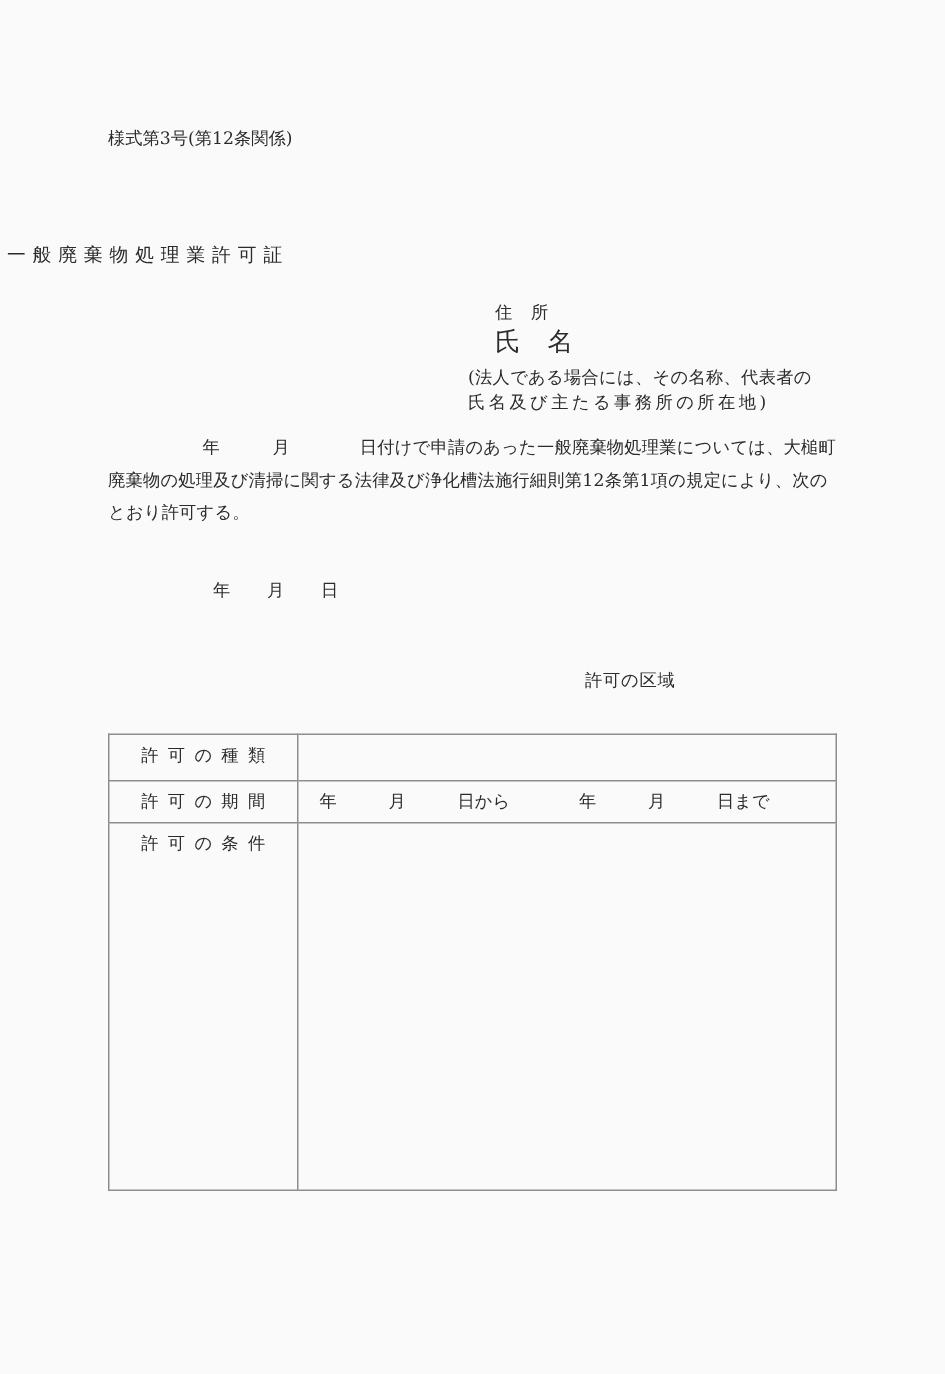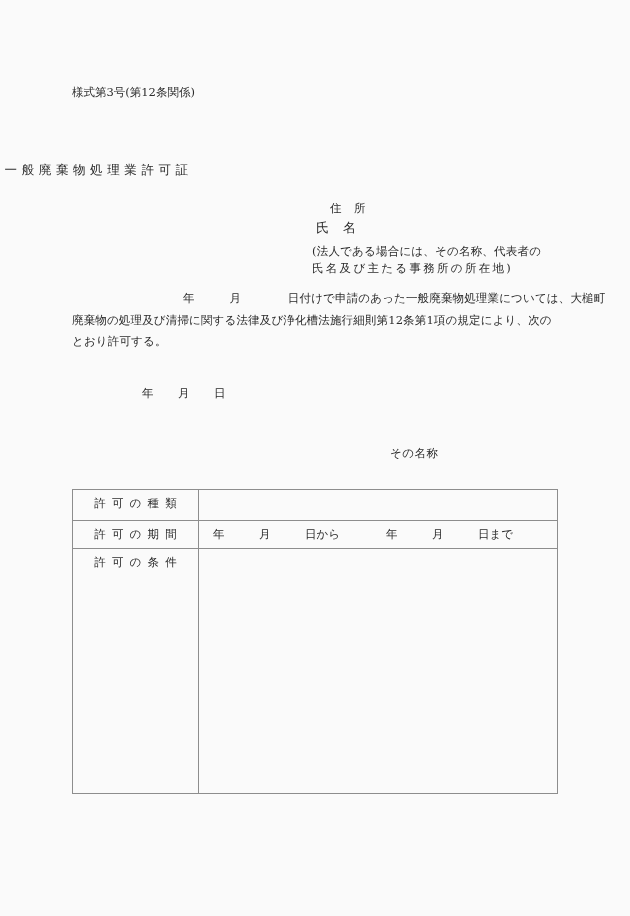--- a/index.html
+++ b/index.html
@@ -62,23 +62,23 @@
   }
 
   
   #addr-label {
     left: 330px;
     top: 198px;
     font-size: 11.5px;
     letter-spacing: 0.5px;
   }
   #name-label {
-    left: 316px;
+    left: 330px;
     top: 218px;
-    font-size: 13px;
+    font-size: 17px;
     letter-spacing: 0.5px;
   }
   #corp-note-1 {
     left: 312px;
     top: 241px;
     font-size: 11.5px;
     letter-spacing: 0.2px;
   }
   #corp-note-2 {
     left: 312px;
@@ -86,21 +86,20 @@
     font-size: 11.5px;
     letter-spacing: 2.3px;
   }
 
   
   #body-line-1 {
     left: 135px;
     top: 288px;
     font-size: 11.5px;
     letter-spacing: 0.15px;
-    margin-left: 48px;
   }
   #body-line-2 {
     left: 72px;
     top: 310px;
     font-size: 11.5px;
     letter-spacing: 0.15px;
   }
   #body-line-3 {
     left: 72px;
     top: 331px;
@@ -180,21 +179,21 @@
   <div class="txt" id="corp-note-2">氏名及び主たる事務所の所在地)</div>
 
   <div class="txt" id="body-line-1">年　　　月　　　　日付けで申請のあった一般廃棄物処理業については、大槌町</div>
 
   <div class="txt" id="body-line-2">廃棄物の処理及び清掃に関する法律及び浄化槽法施行細則第12条第1項の規定により、次の</div>
 
   <div class="txt" id="body-line-3">とおり許可する。</div>
 
   <div class="txt" id="issue-date">年　　月　　日</div>
 
-  <div class="txt" id="signer">その名称</div>
+  <div class="txt" id="signer">許可の区域</div>
 
   <table id="permit-table">
     <tbody>
       <tr class="r-type">
         <td class="lbl">許可の種類</td>
         <td class="val"></td>
       </tr>
       <tr class="r-period">
         <td class="lbl">許可の期間</td>
         <td class="val pad-period">年　　　月　　　日から　　　　年　　　月　　　日まで</td>

